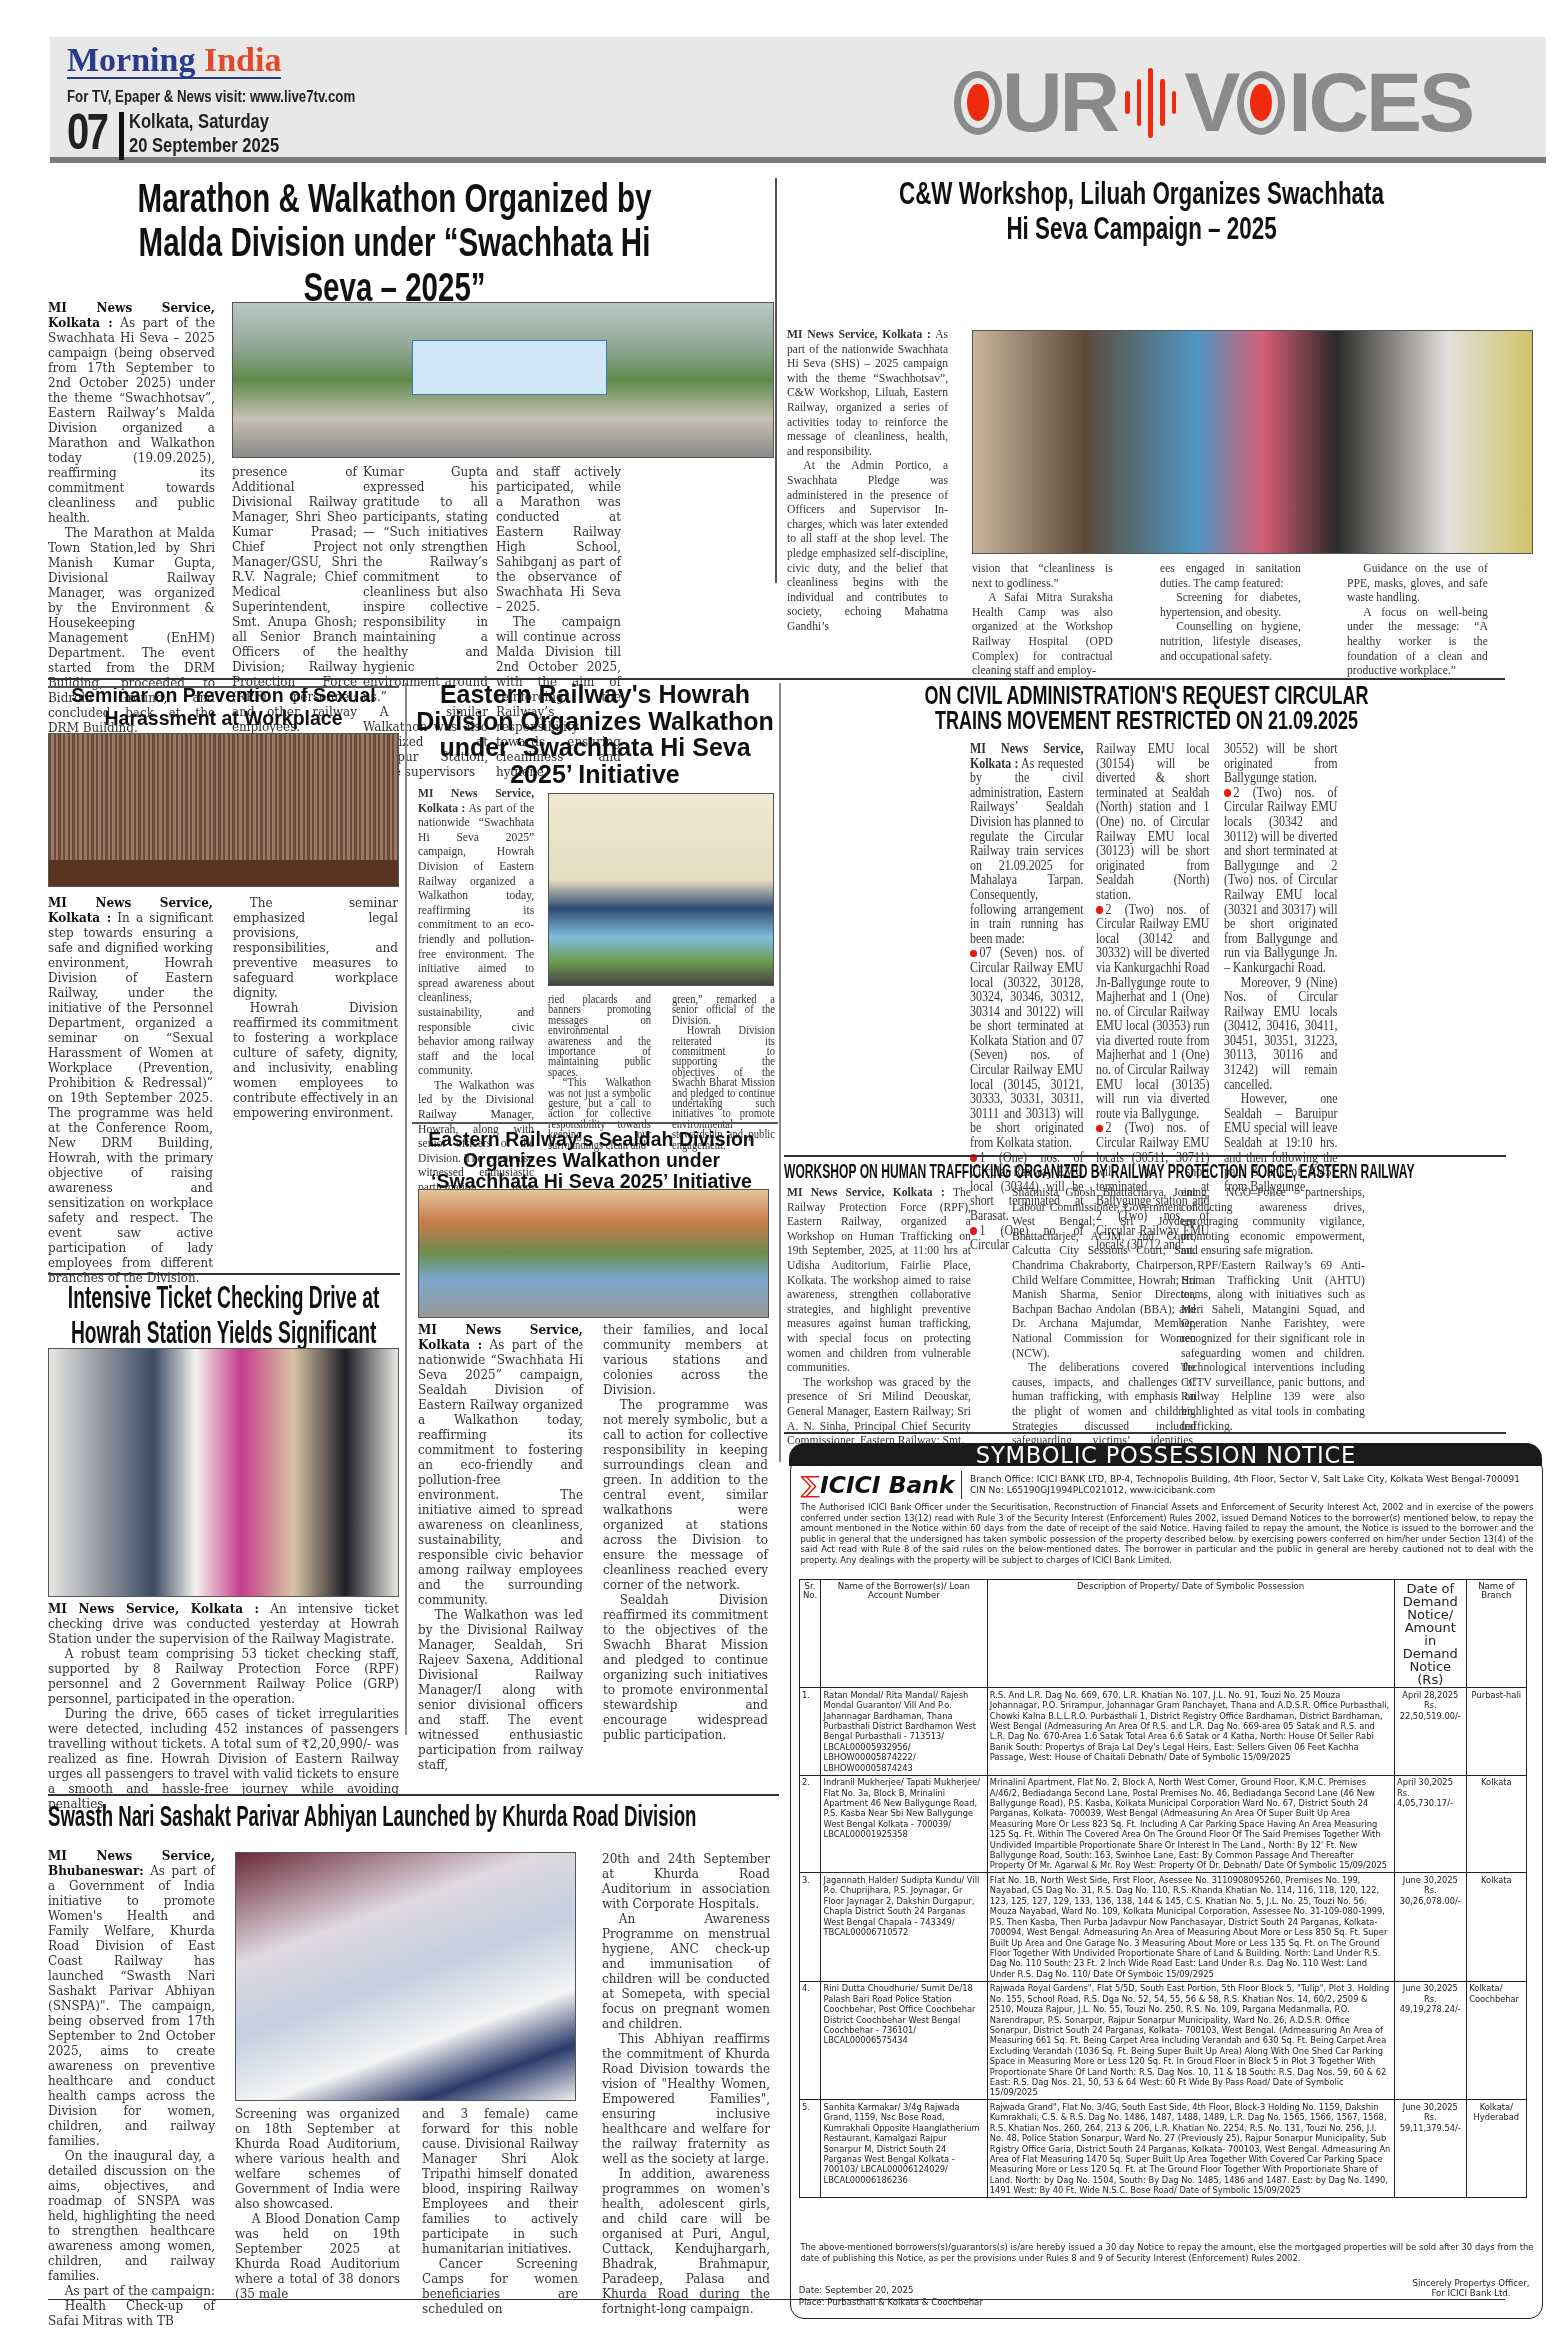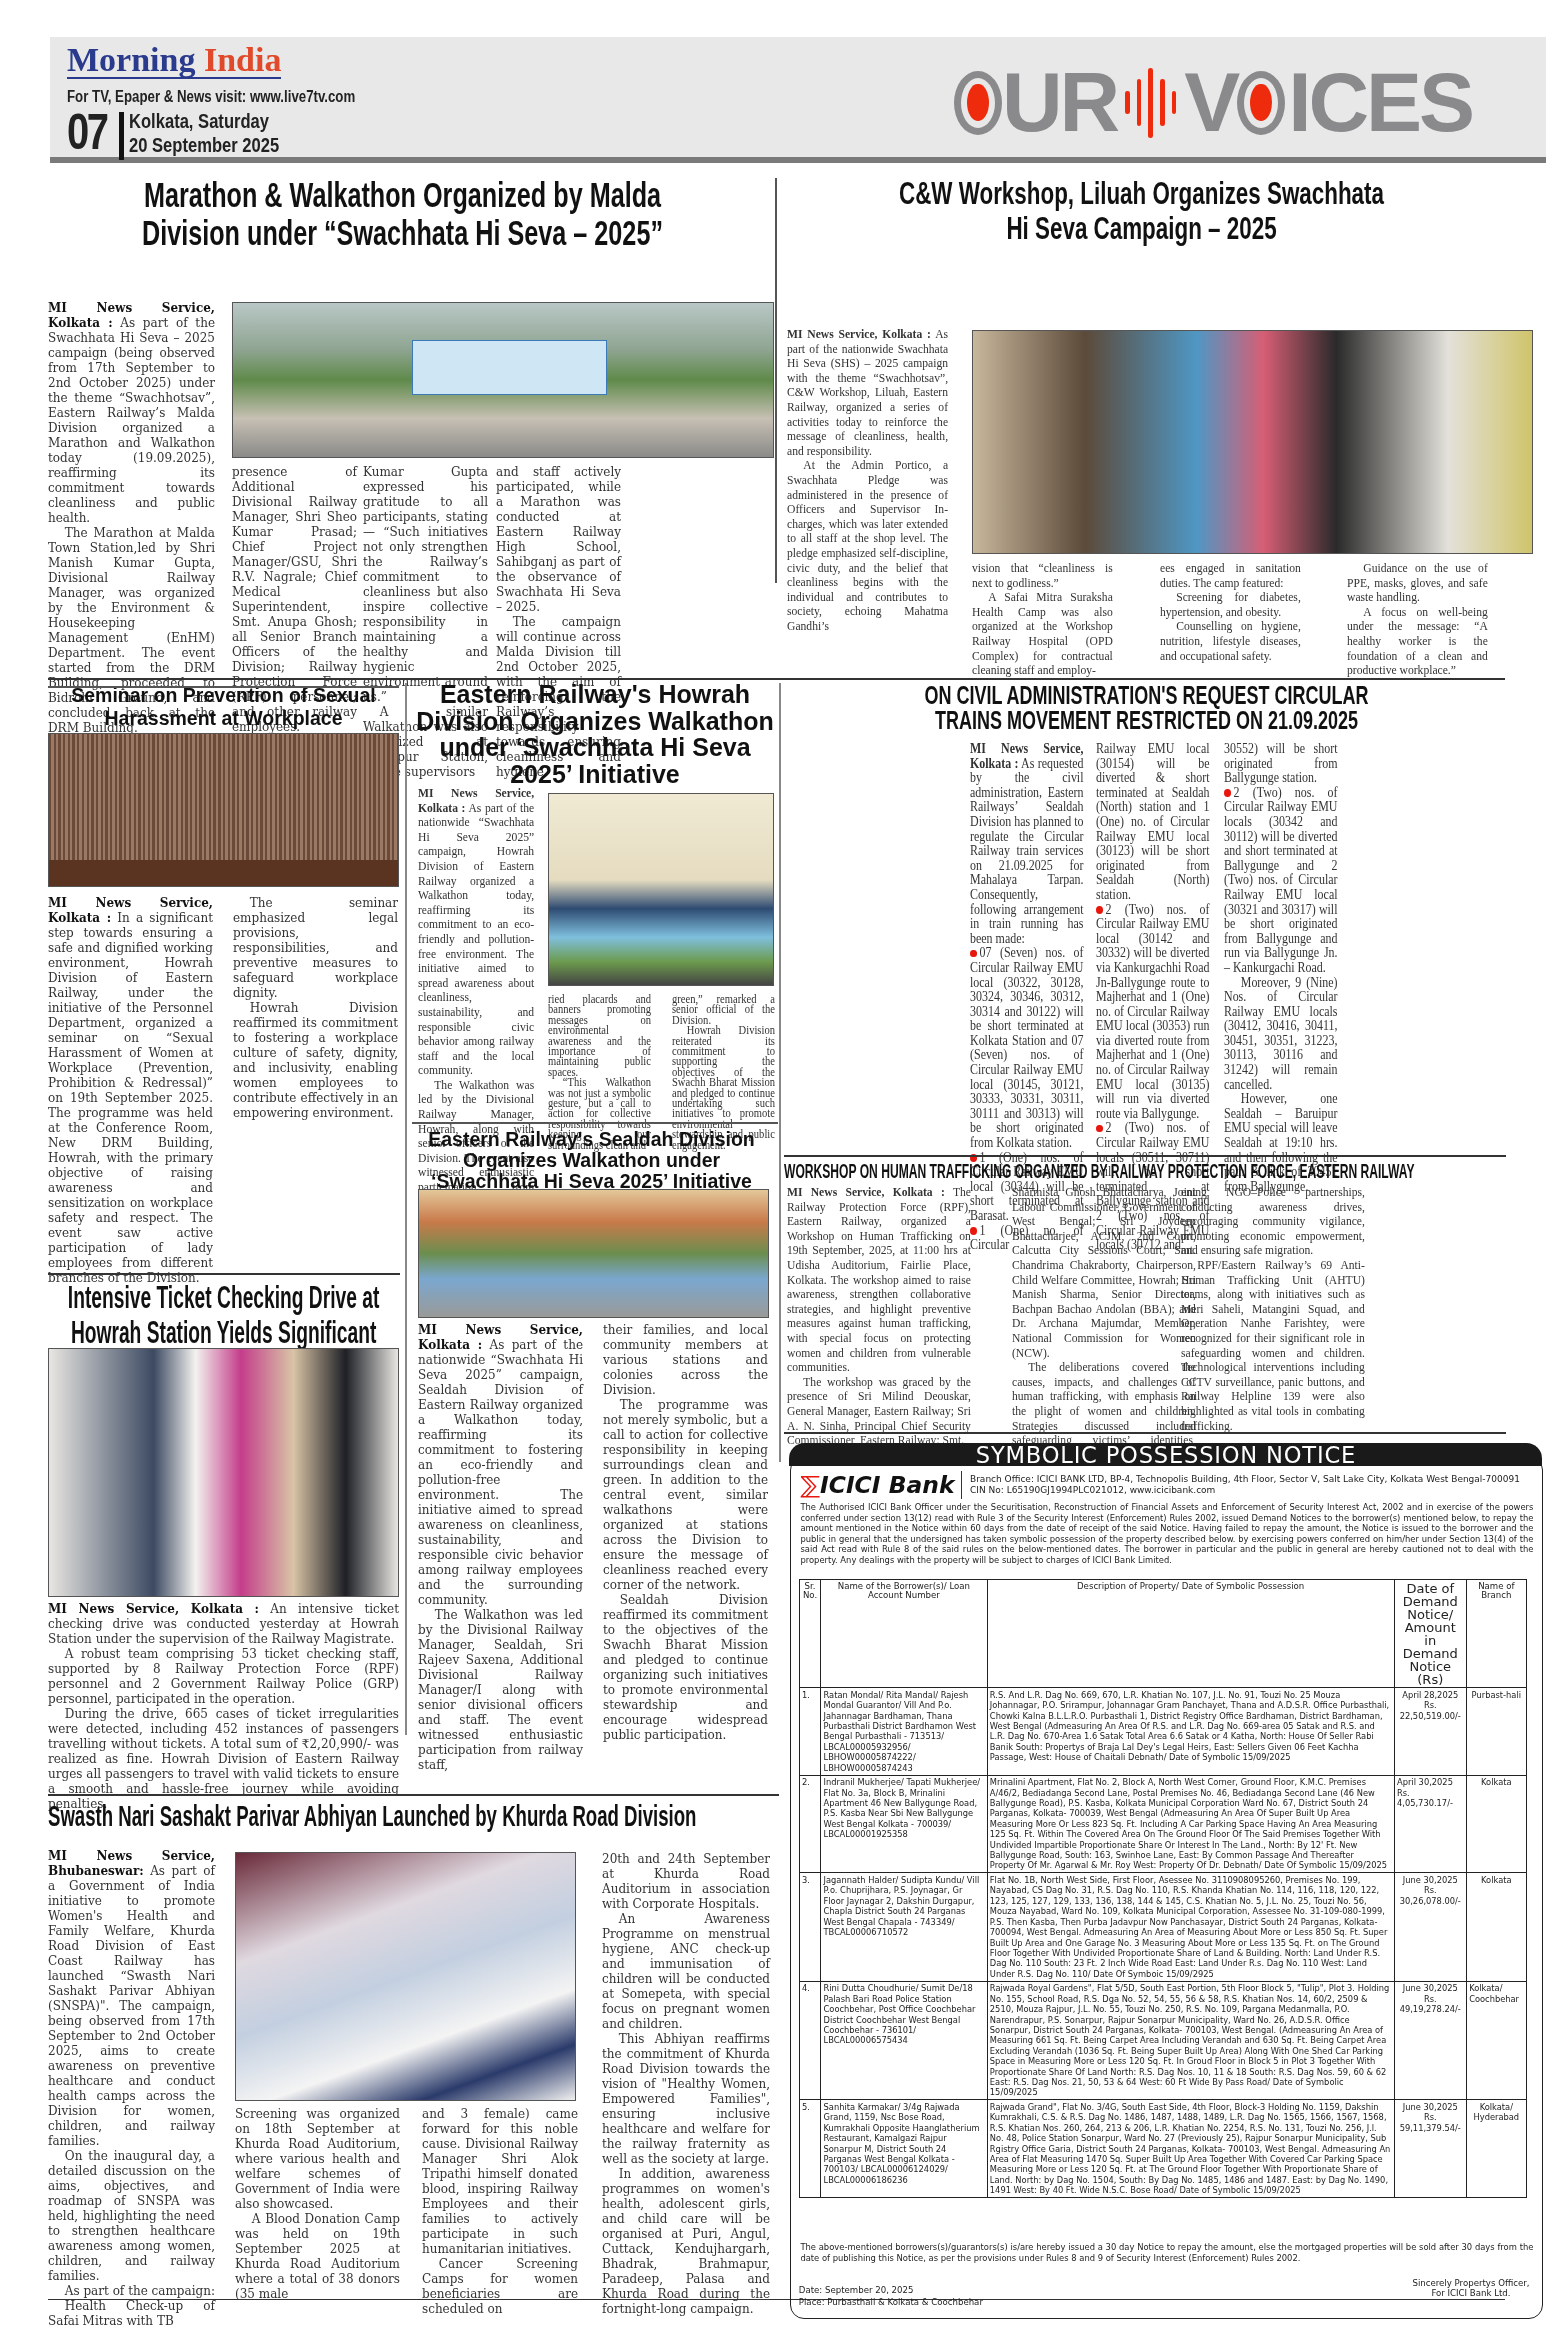--- a/index.html
+++ b/index.html
@@ -56,21 +56,21 @@
         <i style="height:47px"></i>
         <i style="height:23.4px"></i>
       </span>
     <span>V</span>
       <span class="ring"></span>
       <span>ICES</span>
 
   </div>
 </div>
 
-<div class="h1" style="left:40px;top:176px;width:725px;font-size:35px">
+<div class="h1" style="left:32px;top:176px;width:725px;font-size:41px">
     <span class="cond" style="transform:scaleX(.72);font-family:'Liberation Sans',sans-serif">Marathon &amp; Walkathon Organized by Malda Division under “Swachhata Hi Seva – 2025”</span>
   </div>
 <div class="vrule" style="left:775px;top:178px;height:405px"></div>
 <div class="txt" style="left:48px;top:301px;width:167px">
     <p class="ni"><b>MI News Service, Kolkata :</b> <span>As part of the Swachhata Hi Seva – 2025 campaign (being observed from 17th September to 2nd October 2025) under the theme “Swachhotsav”, Eastern Railway’s Malda Division organized a Marathon and Walkathon today (19.09.2025), reaffirming its commitment towards cleanliness and public health.</span></p>
     <p>The Marathon at Malda Town Station,led by Shri Manish Kumar Gupta, Divisional Railway Manager, was organized by the Environment &amp; Housekeeping Management (EnHM) Department. The event started from the DRM Building, proceeded to Bidrohi Ground, and concluded back at the DRM Building.</p>
     <p>The event witnessed the</p>
   </div>
 <div class="photo" style="left:232px;top:302px;width:542px;height:156px;background:linear-gradient(180deg,#b9c7c6 0,#8fa592 30%,#5f8a4a 50%,#c7c0b4 75%,#8a8a88 100%)">
   <div class="abs" style="left:179px;top:37px;width:195px;height:55px;background:#cfe6f5;border:1.6px solid #3a7ab8"></div>

